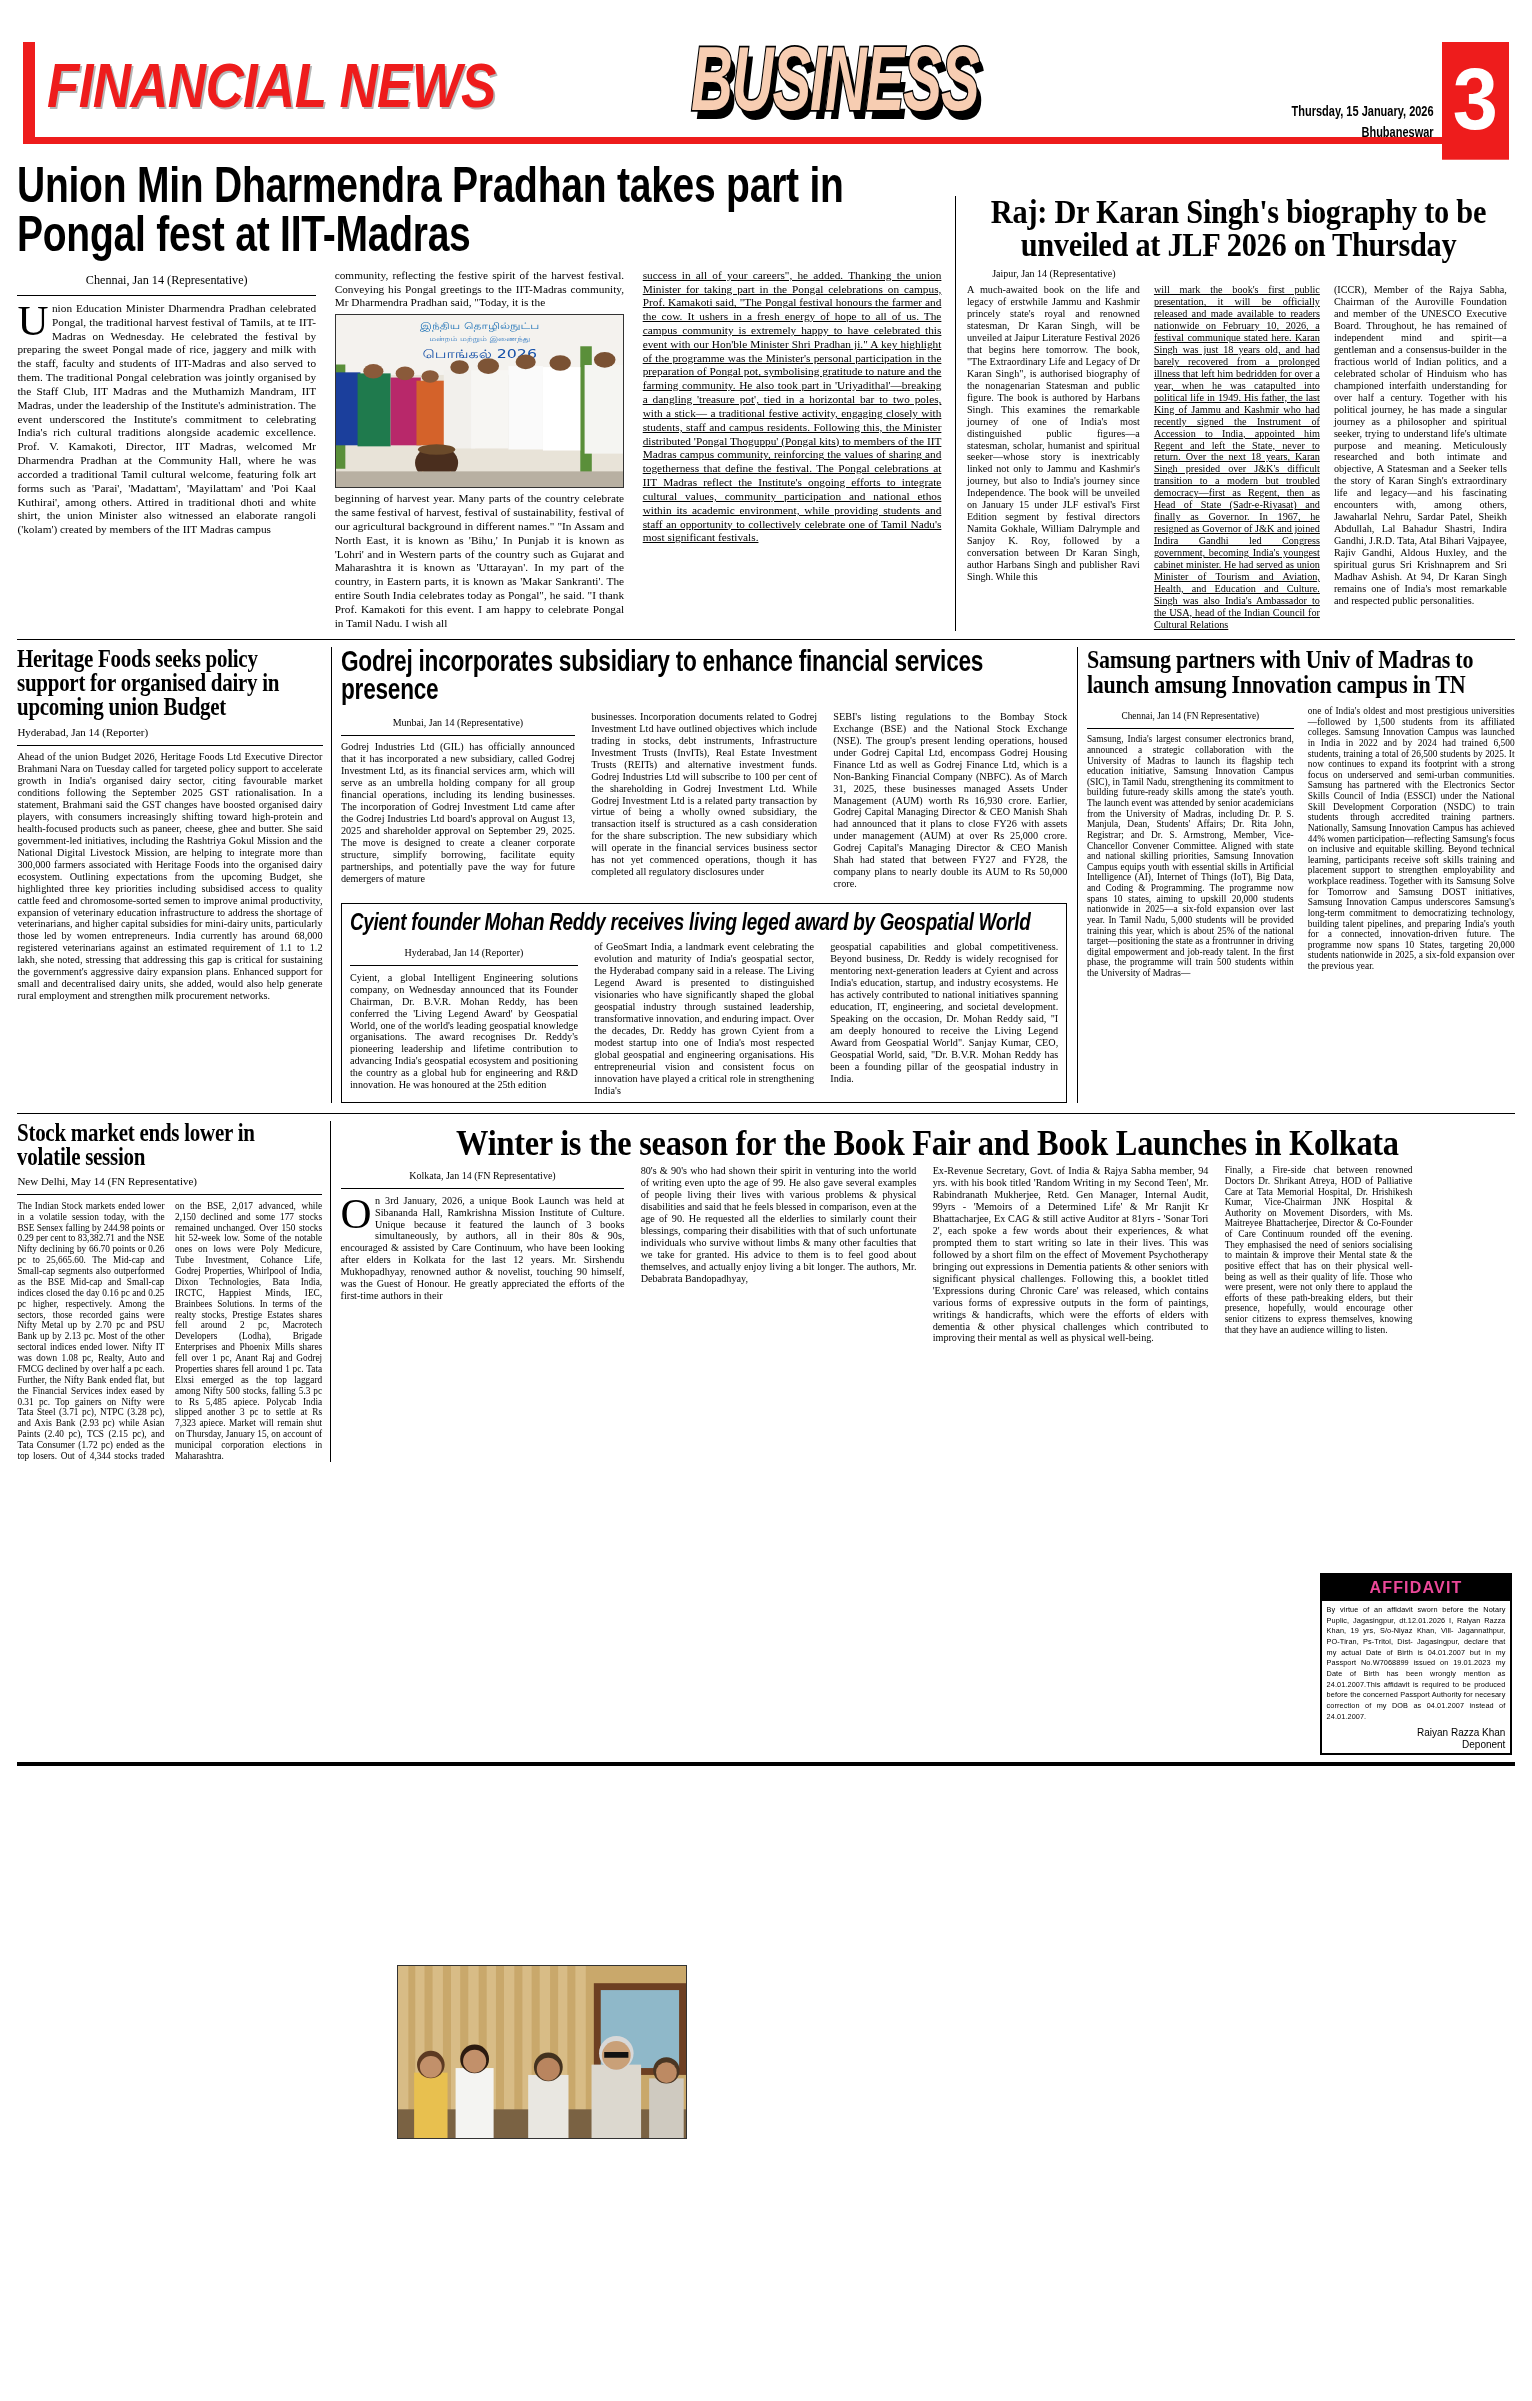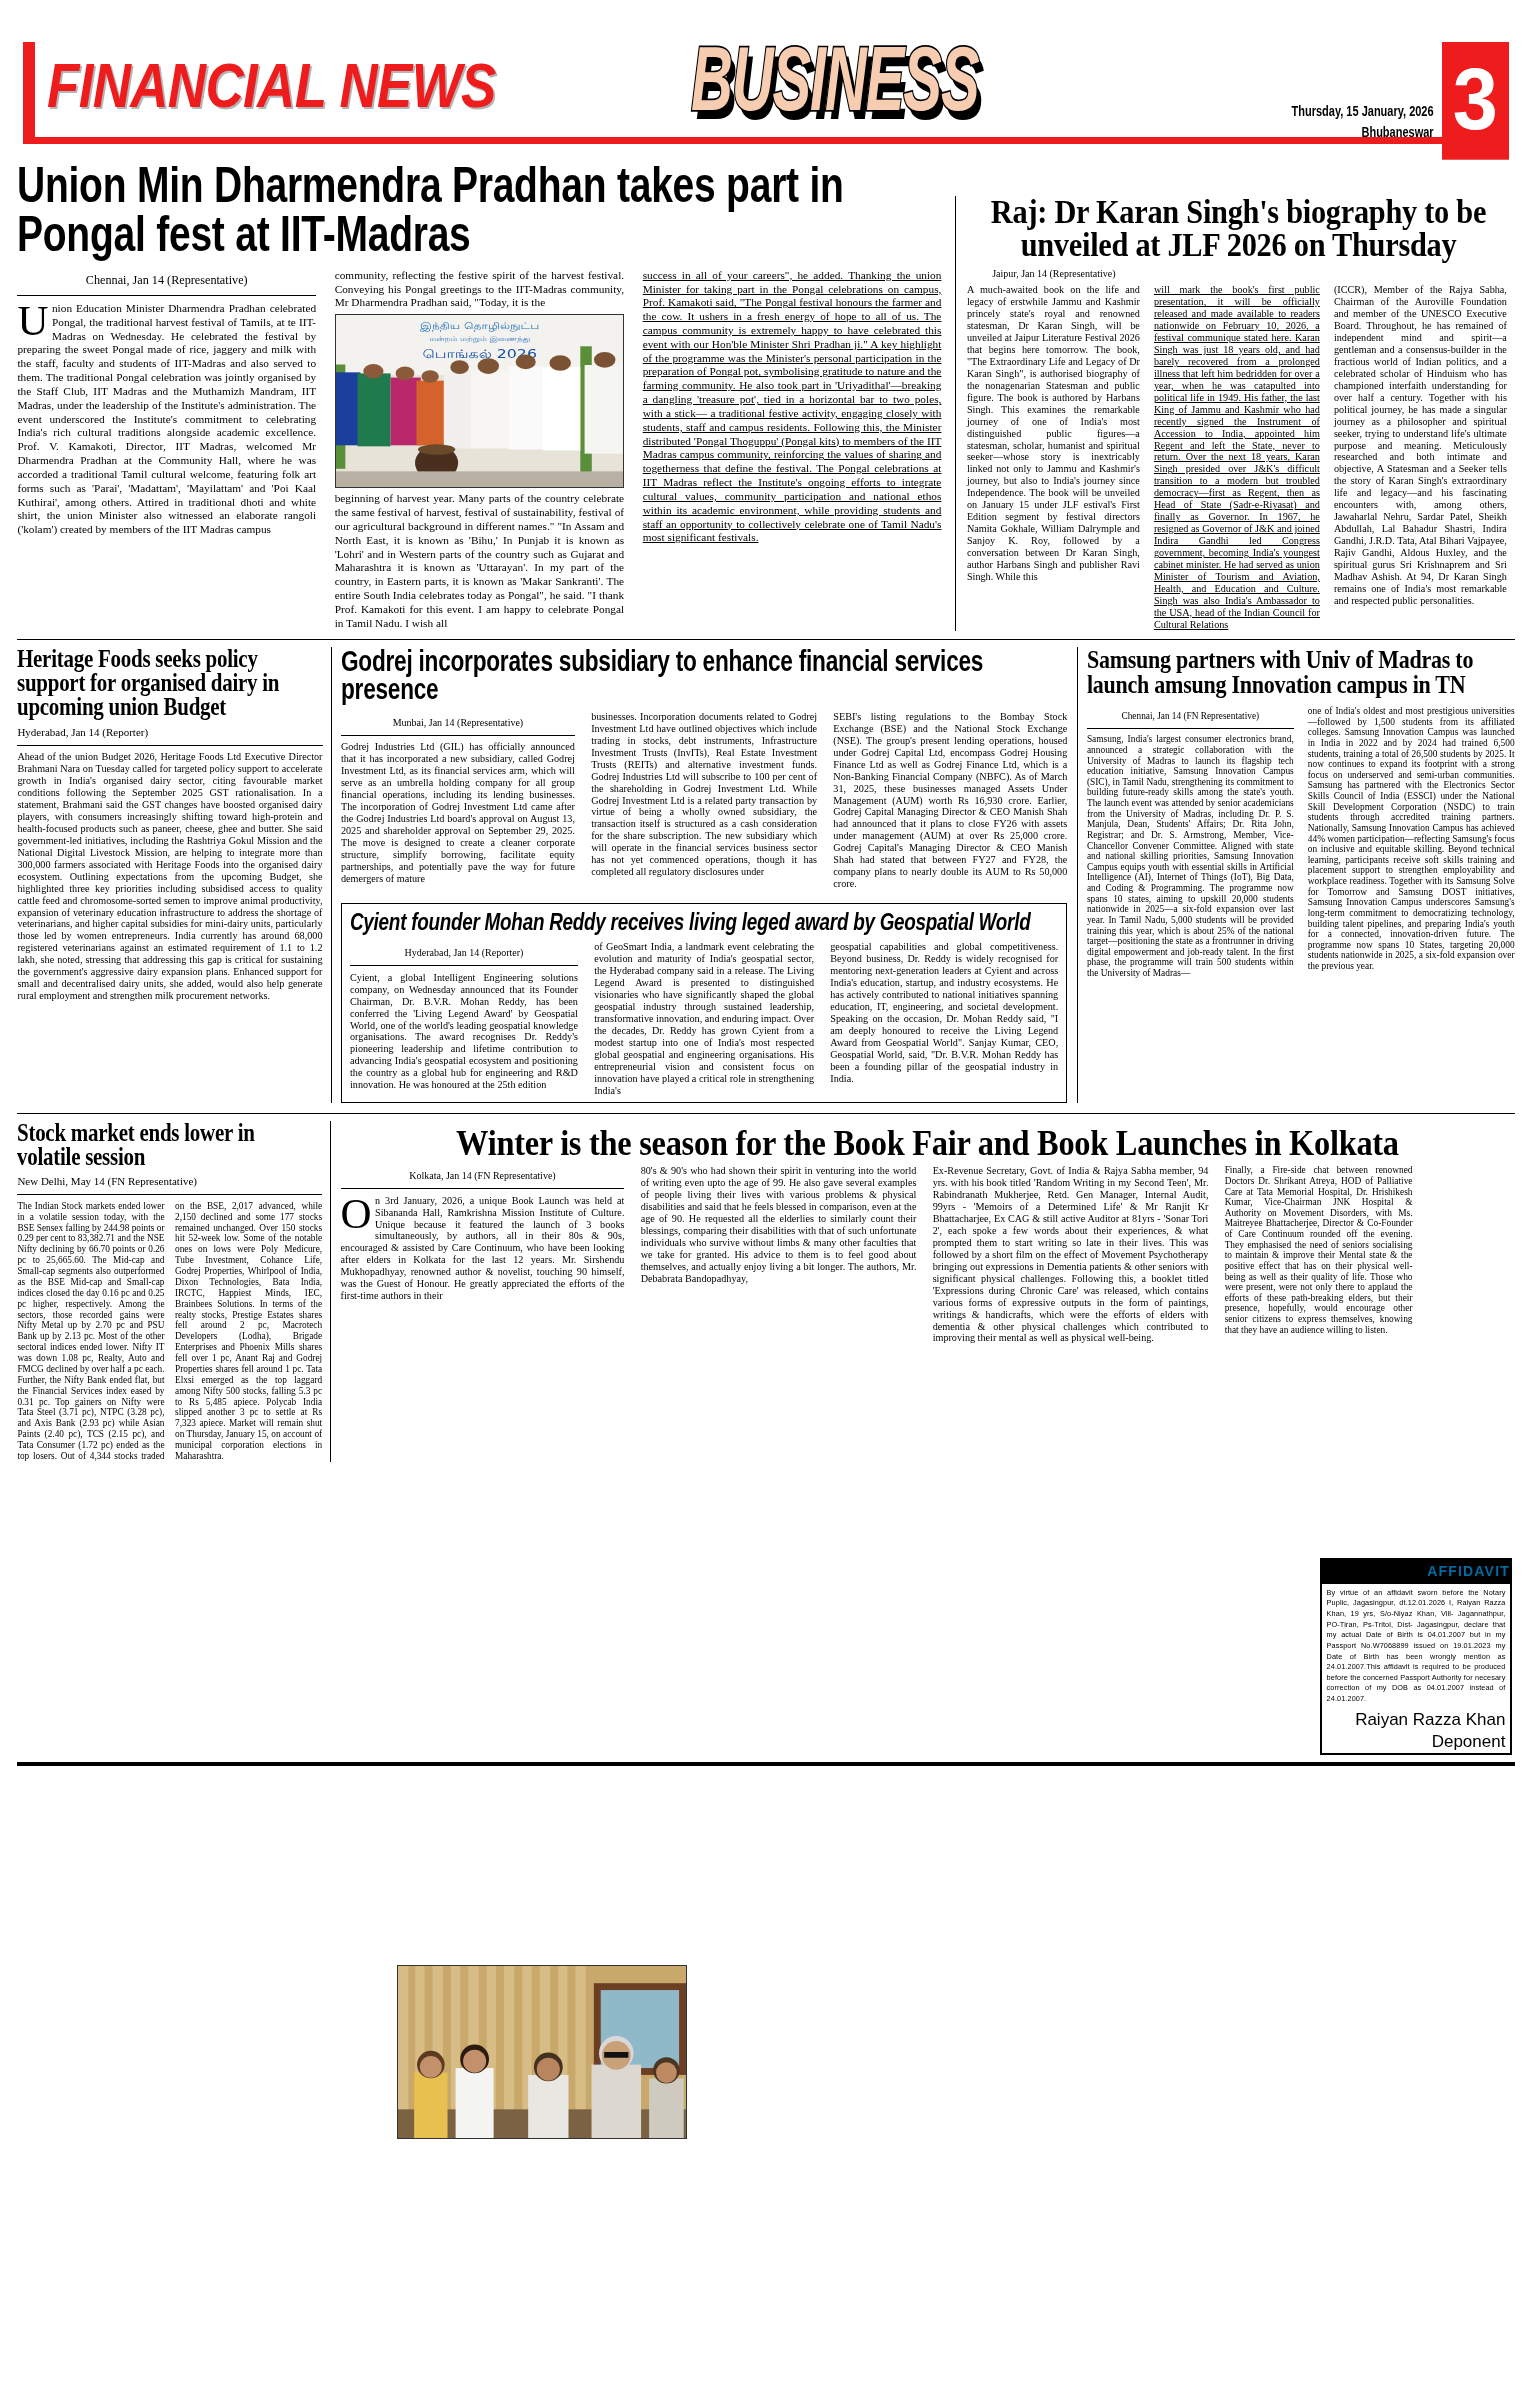--- a/index.html
+++ b/index.html
@@ -123,28 +123,28 @@
     border-bottom: 2.3px solid #000; padding-bottom: 1.2px; display:inline-block;
   }
   .h3-winter { font-size: 36px; text-align:center; transform:scaleX(0.9); width:111%; }
 
   
   .affidavit {
     border: 2.3px solid #000; padding: 0; width: 192px;
     font-family:"Liberation Sans", sans-serif;
   }
   .aff-head {
-    background:#000; color:#0369a1; text-align:right;
-    font-weight:bold; font-size: 14px; letter-spacing:1.2px; padding: 3.5px 0 4.1px 0;
+    background:#000; color:#ec4899; text-align:center;
+    font-weight:bold; font-size: 16px; letter-spacing:1.2px; padding: 3.5px 0 4.1px 0;
   }
   .aff-body {
     font-size: 7.3px; line-height:1.46; text-align:justify; padding: 4.1px 4.6px 2.3px 4.6px;
     letter-spacing:0.1px;
   }
-  .aff-sign { text-align:right; font-size: 17px; padding: 2.3px 4.6px 1.2px 4.6px; line-height:1.25; }
+  .aff-sign { text-align:right; font-size: 10px; padding: 2.3px 4.6px 1.2px 4.6px; line-height:1.25; }
 
   .bottom-bar { position:absolute; left:17.4px; right:17.4px; bottom: 9.3px; border-top: 4.1px solid #000; }
 </style>
 </head>
 <body>
 
 <div class="page">
 
   <div class="masthead">
     <div class="mast-frame"></div>

